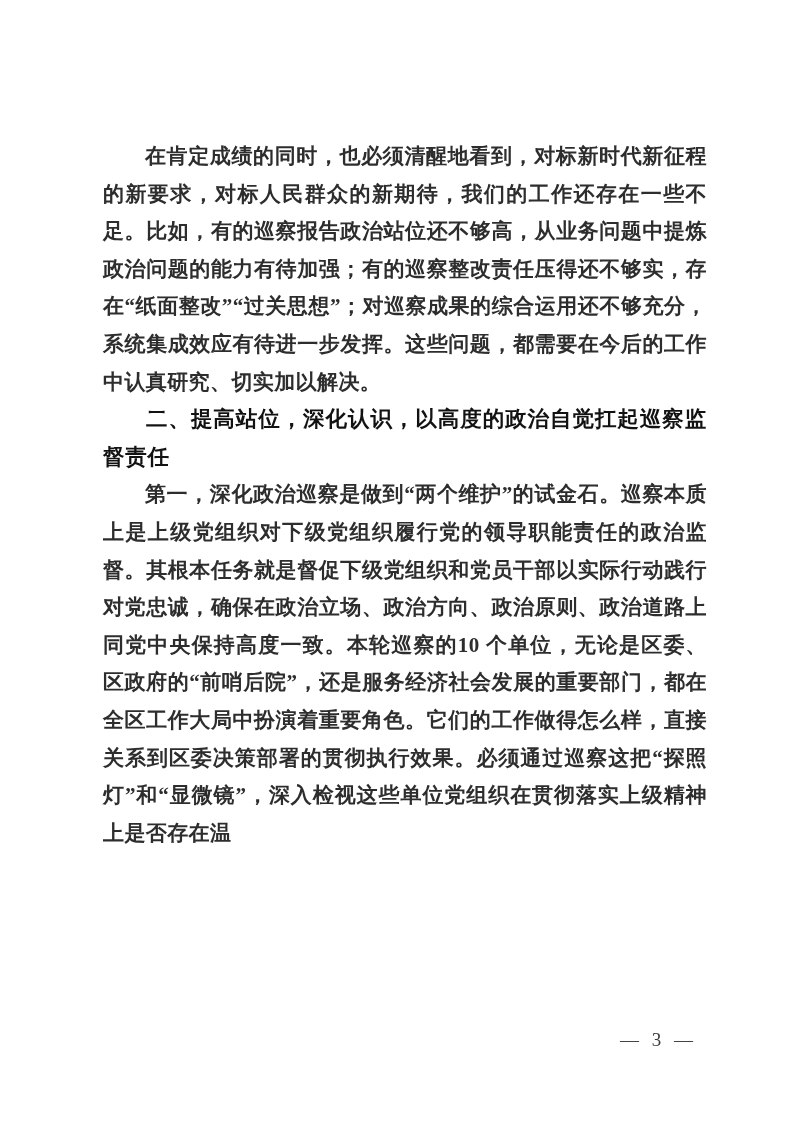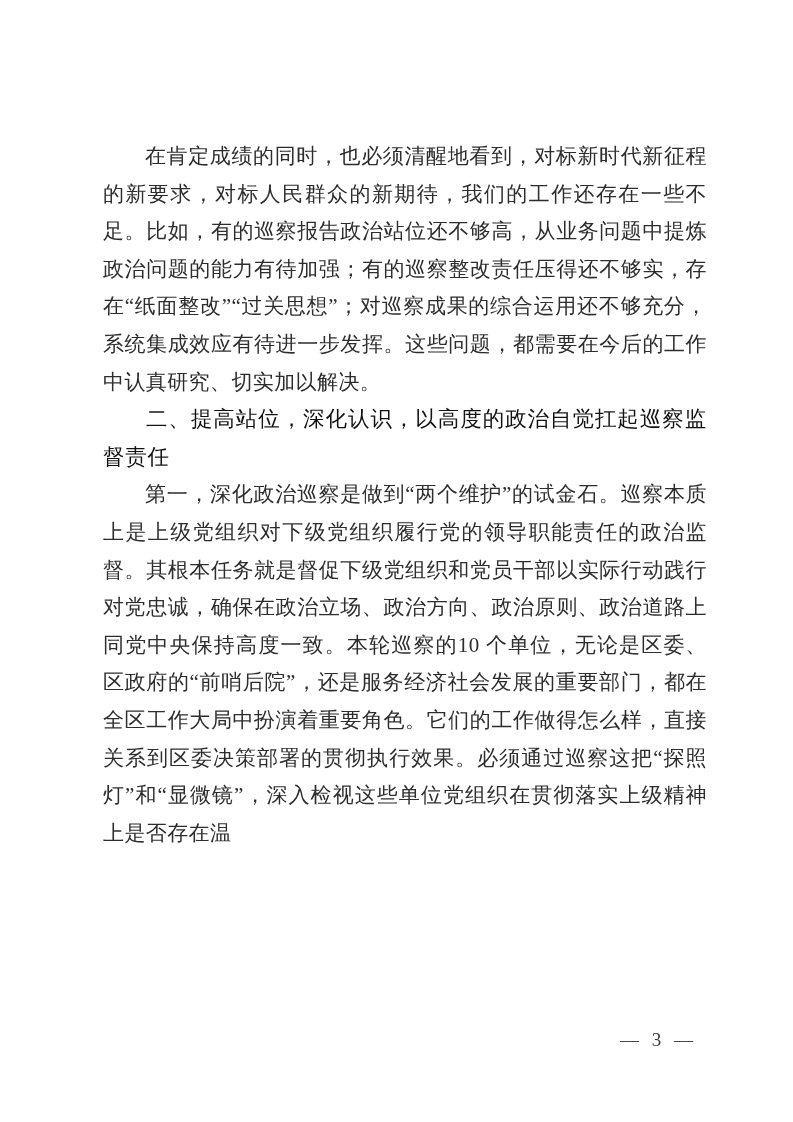--- a/index.html
+++ b/index.html
@@ -23,29 +23,29 @@
   }
   .body-para {
     margin: 0;
     font-size: 21px;
     line-height: 37.6px;
     color: #2d2d2d;
     text-align: justify;
     text-justify: inter-character;
     text-indent: 2em;
     letter-spacing: 0.4px;
-    font-weight: 400;
+    font-weight: 700;
   }
   .section-heading {
     margin: 0;
     font-size: 21.5px;
     line-height: 37.6px;
     color: #121212;
     font-family: "Liberation Sans", "DejaVu Sans", sans-serif;
-    font-weight: 400;
+    font-weight: 700;
     text-align: justify;
     text-justify: inter-character;
     text-indent: 2em;
     letter-spacing: 0.8px;
   }
   .page-number {
     position: absolute;
     top: 1028px;
     right: 96px;
     font-size: 19px;

